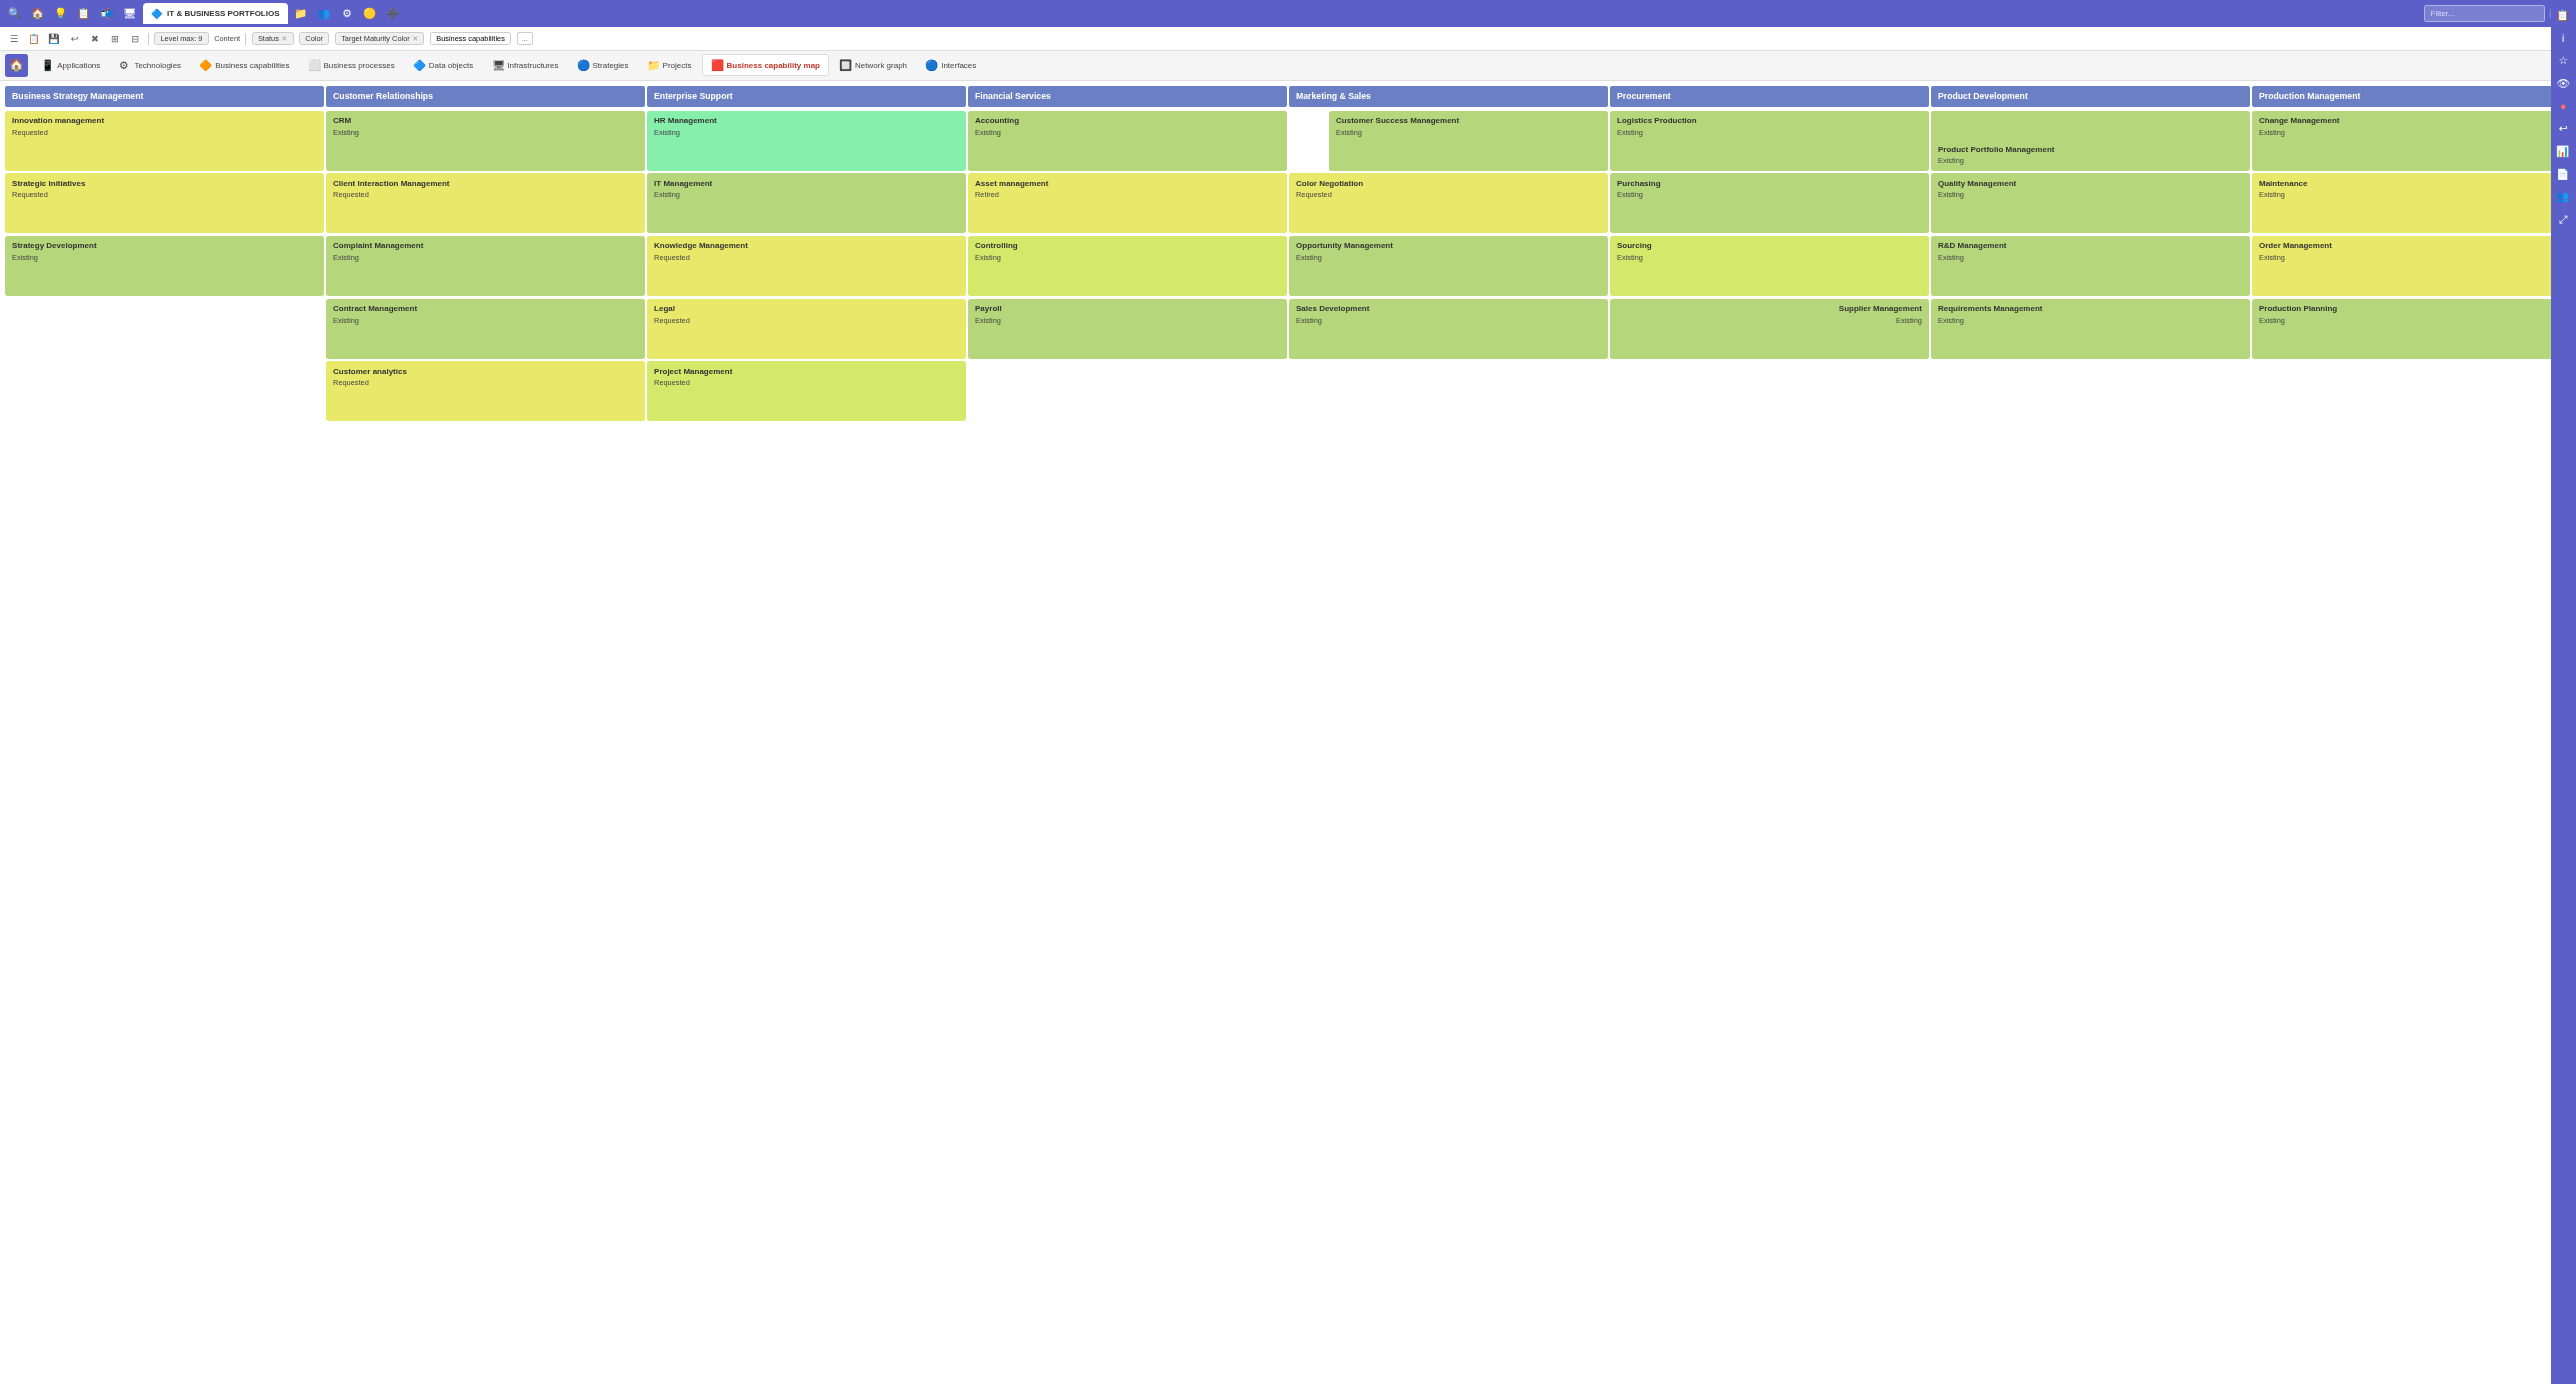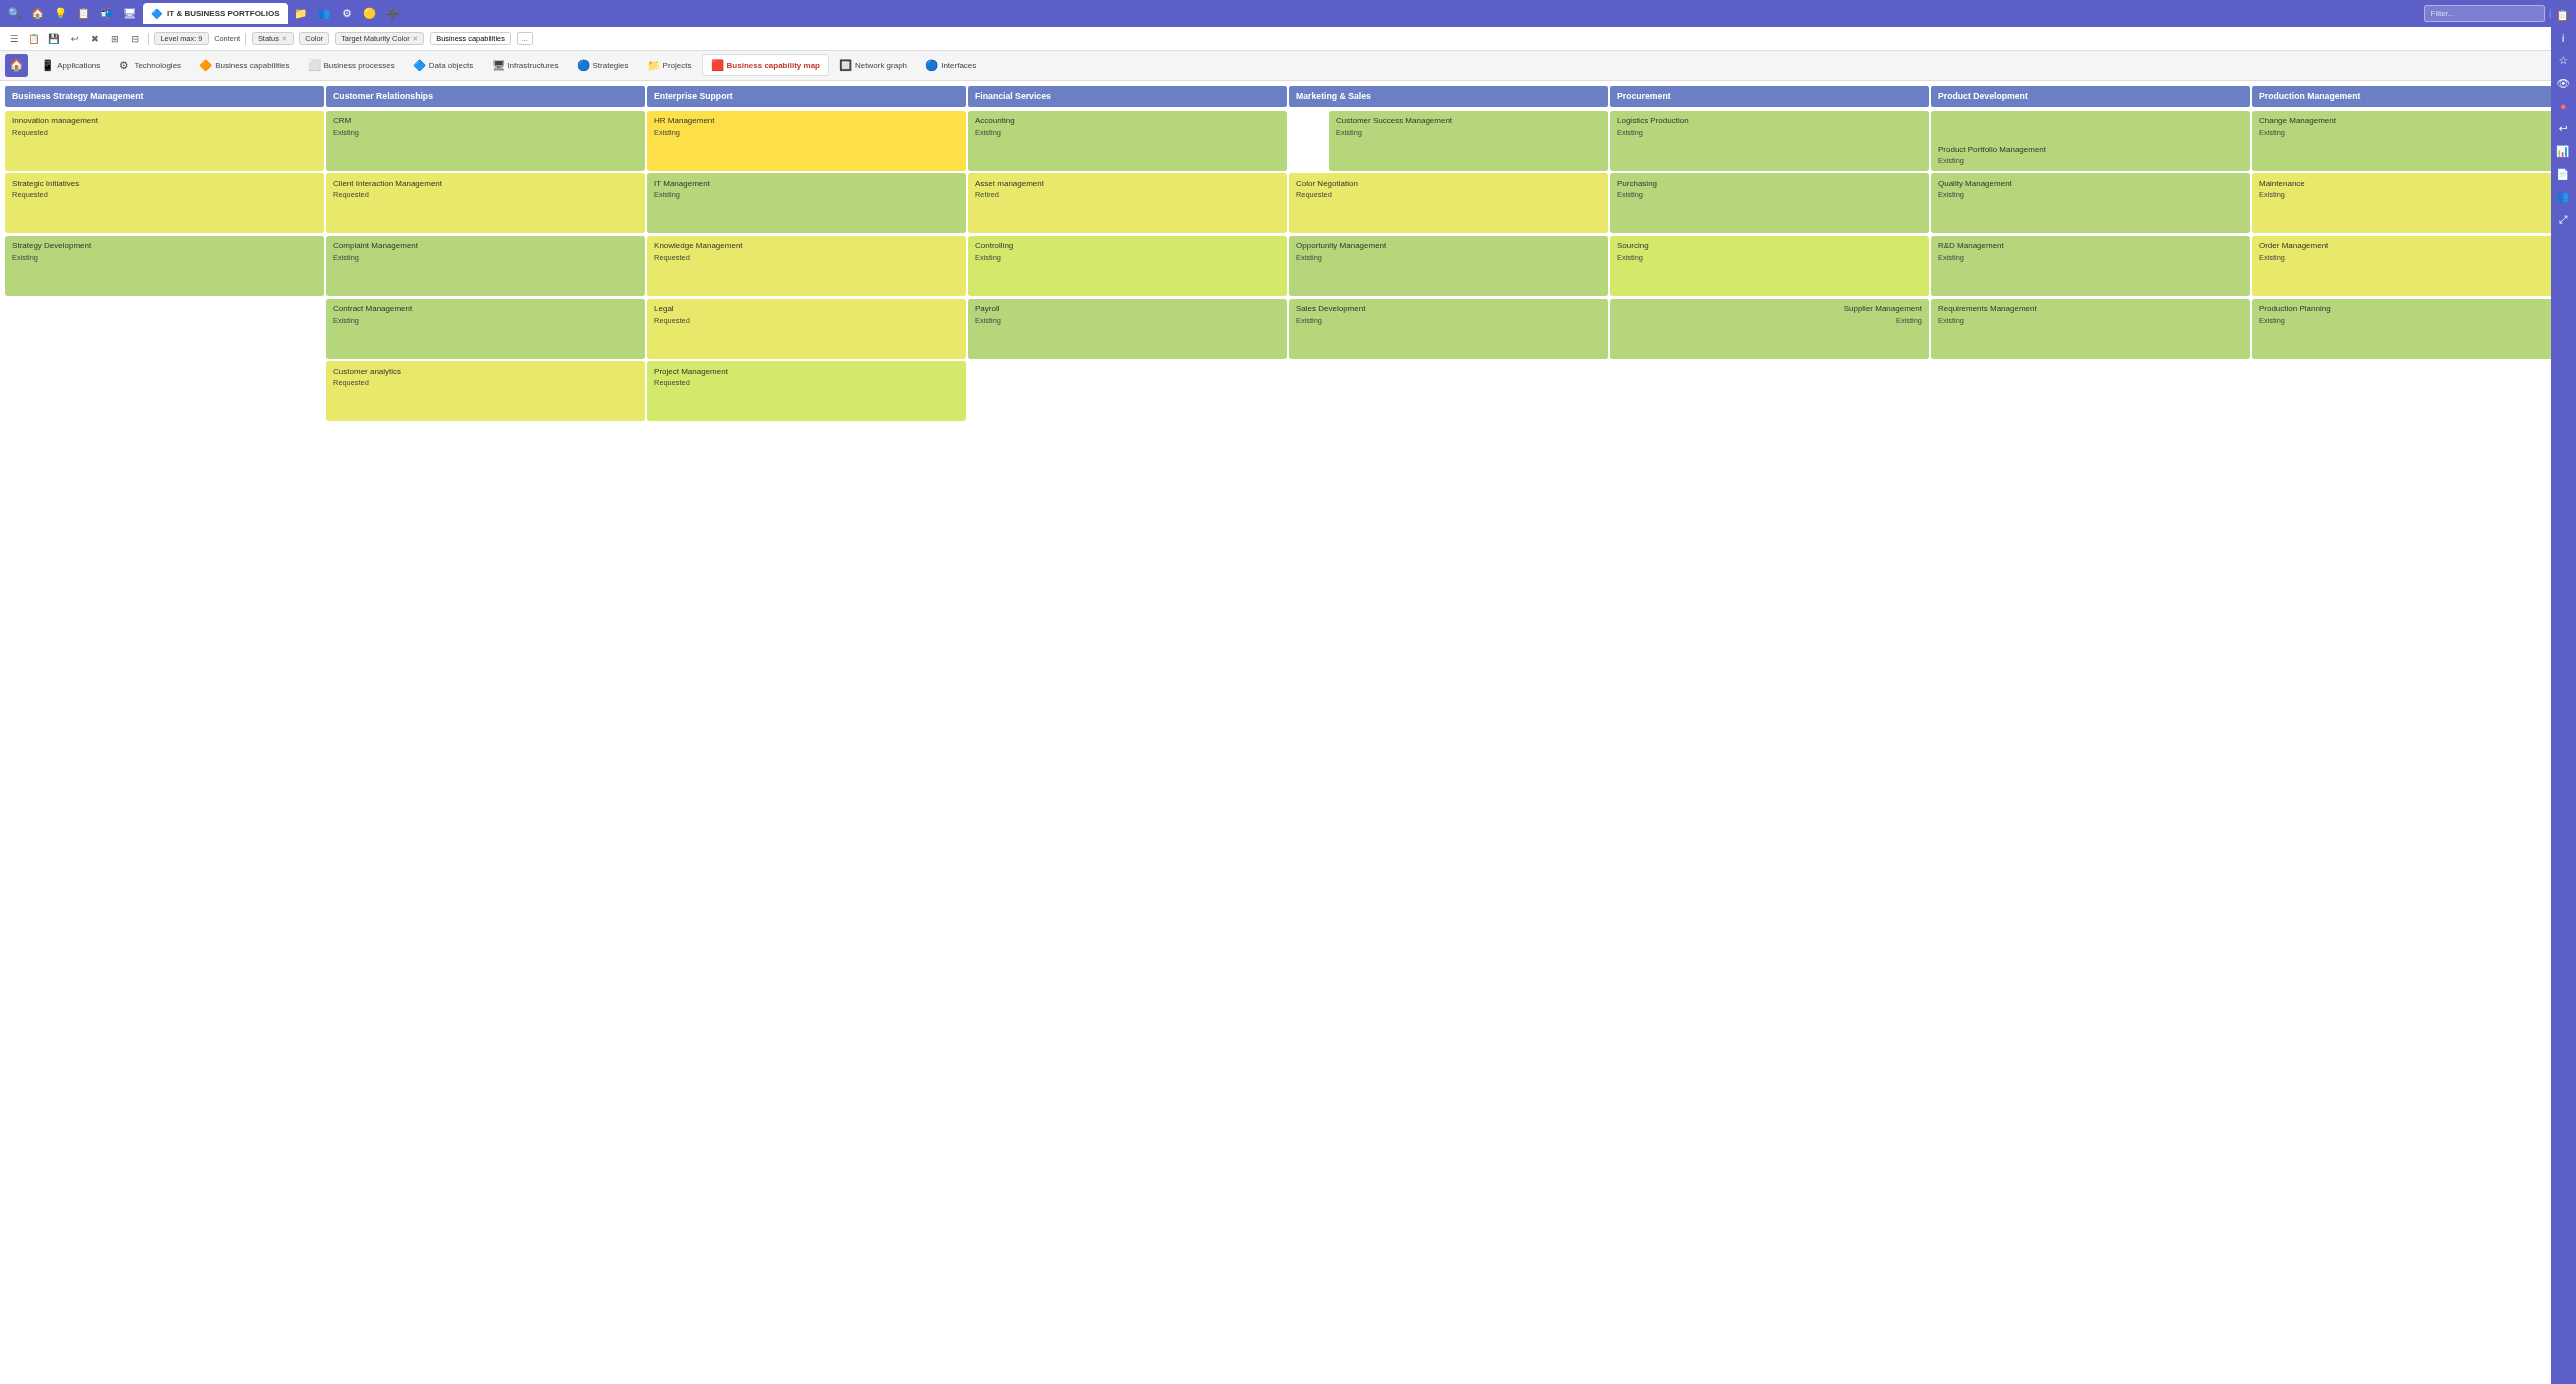--- a/index.html
+++ b/index.html
@@ -161,21 +161,21 @@
     .cap-card {
       border-radius: 2.7px;
       padding: 5.4px 6.7px;
       min-height: 60px;
       display: flex;
       flex-direction: column;
       gap: 2.7px;
     }
     .cap-card-title {
       font-size: 8px;
-      font-weight: normal;
+      font-weight: bold;
       color: #333;
     }
     .cap-card-status {
       font-size: 7.4px;
       color: #444;
     }
 
     
     .col-blue { background: #6b7fc4; }
   </style>
@@ -328,21 +328,21 @@
         <div class="cap-card-title">Contract Management</div>
         <div class="cap-card-status">Existing</div>
       </div>
       <div class="cap-card" style="background: rgb(232, 232, 106);">
         <div class="cap-card-title">Customer analytics</div>
         <div class="cap-card-status">Requested</div>
       </div>
     </div>
     <div class="cap-column">
       <div class="col-header col-blue">Enterprise Support</div>
-      <div class="cap-card" style="background: #fde047;">
+      <div class="cap-card" style="background: #86efac;">
         <div class="cap-card-title">HR Management</div>
         <div class="cap-card-status">Existing</div>
       </div>
       <div class="cap-card" style="background: rgb(181, 214, 122);">
         <div class="cap-card-title">IT Management</div>
         <div class="cap-card-status">Existing</div>
       </div>
       <div class="cap-card" style="background: rgb(232, 232, 106);">
         <div class="cap-card-title">Knowledge Management</div>
         <div class="cap-card-status">Requested</div>

